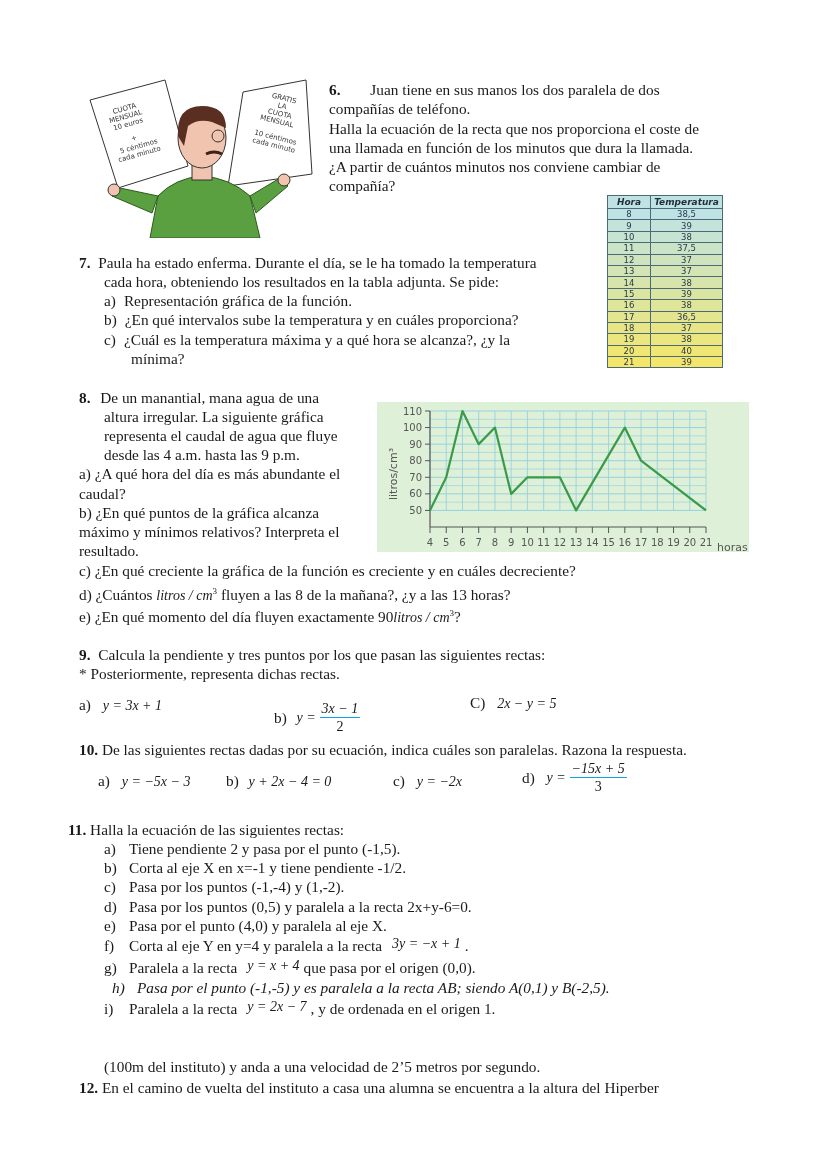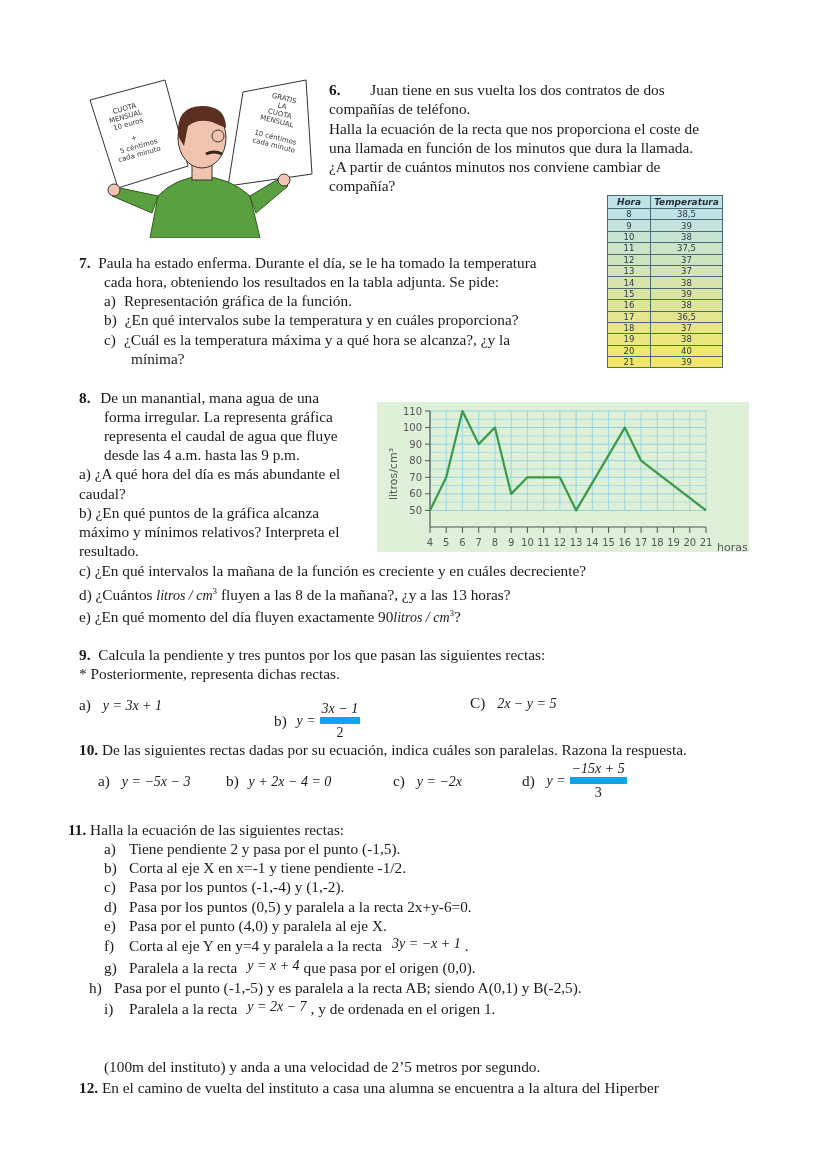--- a/index.html
+++ b/index.html
@@ -3,21 +3,21 @@
 <meta charset="utf-8">
 <style>
   html, body { margin: 0; padding: 0; background: #ffffff; }
   body { width: 828px; height: 1171px; position: relative; overflow: hidden;
          font-family: "Liberation Serif", "DejaVu Serif", serif; color: #1a1a1a; font-size: 15px; }
   .abs { position: absolute; }
   .line { position: absolute; white-space: nowrap; line-height: 19px; font-size: 15.3px; }
   .b { font-weight: bold; }
   .math { font-family: "Liberation Serif", serif; font-style: italic; font-size: 14px; }
   .frac { display: inline-block; vertical-align: middle; text-align: center; font-style: italic; font-size: 14px; }
-  .frac .num { display: block; padding: 0 2px; border-bottom: 7px solid #0ea5e9; line-height: 17px; }
+  .frac .num { display: block; padding: 0 2px; border-bottom: 1px solid #0ea5e9; line-height: 17px; }
   .frac .den { display: block; line-height: 17px; font-style: normal; }
 
   
   #cartoon { left: 80px; top: 78px; width: 245px; height: 160px; }
 
   
   #temp-table { left: 607px; top: 195px; width: 116px; border-collapse: collapse;
                 font-family: "DejaVu Sans", sans-serif; font-size: 8.5px; color: #2a3a4a; }
   #temp-table th, #temp-table td { border: 1px solid #4a6a78; text-align: center; height: 10.4px; padding: 0; line-height: 10px; }
   #temp-table th { font-style: italic; font-weight: bold; font-size: 9px; color: #1f2e3a; height: 12px; }
@@ -64,21 +64,21 @@
     <rect x="112" y="86" width="20" height="16" fill="#f1c4b0" stroke="#333"></rect>
     <ellipse cx="122" cy="60" rx="24" ry="30" fill="#f1c4b0" stroke="#333"></ellipse>
     <path d="M98,58 Q96,28 122,28 Q146,28 146,50 L132,44 Q118,40 108,48 L104,68 Z" fill="#5a2e20"></path>
     <circle cx="138" cy="58" r="6" fill="none" stroke="#333"></circle>
     <path d="M126,76 Q134,72 142,76" stroke="#3a2418" stroke-width="3" fill="none"></path>
   </g>
 </svg>
 
 <div class="line" style="left:329px; top:80px;">
   <span class="b">6.</span>
-  <span style="display:inline-block;width:26px"></span><span>Juan tiene en sus vuelta los dos contratos de dos</span>
+  <span style="display:inline-block;width:26px"></span><span>Juan tiene en sus manos los dos paralela de dos</span>
 </div>
 <div class="line" style="left:329px; top:99px;">compañías de teléfono.</div>
 <div class="line" style="left:329px; top:119px;">Halla la ecuación de la recta que nos proporciona el coste de</div>
 <div class="line" style="left:329px; top:138px;">una llamada en función de los minutos que dura la llamada.</div>
 <div class="line" style="left:329px; top:157px;">¿A partir de cuántos minutos nos conviene cambiar de</div>
 <div class="line" style="left:329px; top:176px;">compañía?</div>
 
 <table id="temp-table" class="abs">
   <thead>
     <tr style="background: rgb(191, 227, 228);">
@@ -159,29 +159,29 @@
 </div>
 <div class="line" style="left:104px; top:330px;">
   <span>c)</span><span style="display:inline-block;width:8px"></span><span>¿Cuál es la temperatura máxima y a qué hora se alcanza?, ¿y la</span>
 </div>
 <div class="line" style="left:131px; top:349px;">mínima?</div>
 
 <div class="line" style="left:79px; top:388px;">
   <span class="b">8.</span>
   <span style="display:inline-block;width:6px"></span><span>De un manantial, mana agua de una</span>
 </div>
-<div class="line" style="left:104px; top:407px;">forma irregular. La representa gráfica</div>
+<div class="line" style="left:104px; top:407px;">altura irregular. La siguiente gráfica</div>
 <div class="line" style="left:104px; top:426px;">representa el caudal de agua que fluye</div>
 <div class="line" style="left:104px; top:445px;">desde las 4 a.m. hasta las 9 p.m.</div>
 <div class="line" style="left:79px; top:464px;">a) ¿A qué hora del día es más abundante el</div>
 <div class="line" style="left:79px; top:484px;">caudal?</div>
 <div class="line" style="left:79px; top:503px;text-align:right;">b) ¿En qué puntos de la gráfica alcanza</div>
 <div class="line" style="left:79px; top:522px;">máximo y mínimos relativos? Interpreta el</div>
 <div class="line" style="left:79px; top:541px;">resultado.</div>
-<div class="line" style="left:79px; top:561px;">c) ¿En qué intervalos la mañana de la función es creciente y en cuáles decreciente?</div>
+<div class="line" style="left:79px; top:561px;">c) ¿En qué creciente la gráfica de la función es creciente y en cuáles decreciente?</div>
 <div class="line" style="left:79px; top:582px;">
   <span>d) ¿Cuántos</span>
   <span class="math"><span>litros / cm</span><sup style="font-size:9px;font-style:normal">3</sup></span>
   <span>fluyen a las 8 de la mañana?, ¿y a las 13 horas?</span>
 </div>
 <div class="line" style="left:79px; top:604px;">
   <span>e) ¿En qué momento del día fluyen exactamente 90</span><span class="math"><span>litros / cm</span><sup style="font-size:9px;font-style:normal">3</sup></span><span>?</span>
 </div>
 
 <svg id="flow-chart" class="abs" viewBox="0 0 372 150">
@@ -352,21 +352,21 @@
   <span>Halla la ecuación de las siguientes rectas:</span>
 </div>
 <div id="ex11-items">
     <div class="line" style="left: 104px; top: 839px;"><span style="display: inline-block; width: 25px;">a)</span><span>Tiene pendiente 2 y pasa por el punto (-1,5).</span></div>
     <div class="line" style="left: 104px; top: 858px;"><span style="display: inline-block; width: 25px;">b)</span><span>Corta al eje X en x=-1 y tiene pendiente -1/2.</span></div>
     <div class="line" style="left: 104px; top: 877px;"><span style="display: inline-block; width: 25px;">c)</span><span>Pasa por los puntos (-1,-4) y (1,-2).</span></div>
     <div class="line" style="left: 104px; top: 897px;"><span style="display: inline-block; width: 25px;">d)</span><span>Pasa por los puntos (0,5) y paralela a la recta 2x+y-6=0.</span></div>
     <div class="line" style="left: 104px; top: 916px;"><span style="display: inline-block; width: 25px;">e)</span><span>Pasa por el punto (4,0) y paralela al eje X.</span></div>
     <div class="line" style="left: 104px; top: 936px;"><span style="display: inline-block; width: 25px;">f)</span><span>Corta al eje Y en y=4 y paralela a la recta</span><span class="math" style="margin: 0px 4px 0px 10px; position: relative; top: -3px;">3y = −x + 1</span><span>.</span></div>
     <div class="line" style="left: 104px; top: 958px;"><span style="display: inline-block; width: 25px;">g)</span><span>Paralela a la recta</span><span class="math" style="margin: 0px 4px 0px 10px; position: relative; top: -3px;">y = x + 4</span><span>que pasa por el origen (0,0).</span></div>
-    <div class="line" style="left: 89px; top: 978px;"><span style="display: inline-block; width: 25px;">h)</span><span>Pasa por el punto (-1,-5) y es paralela a la recta AB; siendo A(0,1) y B(-2,5).</span></div>
+    <div class="line" style="left: 112px; top: 978px; font-style: italic;"><span style="display: inline-block; width: 25px;">h)</span><span>Pasa por el punto (-1,-5) y es paralela a la recta AB; siendo A(0,1) y B(-2,5).</span></div>
     <div class="line" style="left: 104px; top: 999px;"><span style="display: inline-block; width: 25px;">i)</span><span>Paralela a la recta</span><span class="math" style="margin: 0px 4px 0px 10px; position: relative; top: -3px;">y = 2x − 7</span><span>, y de ordenada en el origen 1.</span></div>
   </div>
 
 <div class="line" style="left:79px; top:1038px;margin-top:40px;">
   <span class="b">12.</span>
   <span>En el camino de vuelta del instituto a casa una alumna se encuentra a la altura del Hiperber</span>
 </div>
 <div class="line" style="left:104px; top:1057px;">(100m del instituto) y anda a una velocidad de 2’5 metros por segundo.</div>
 
 </body></html>

